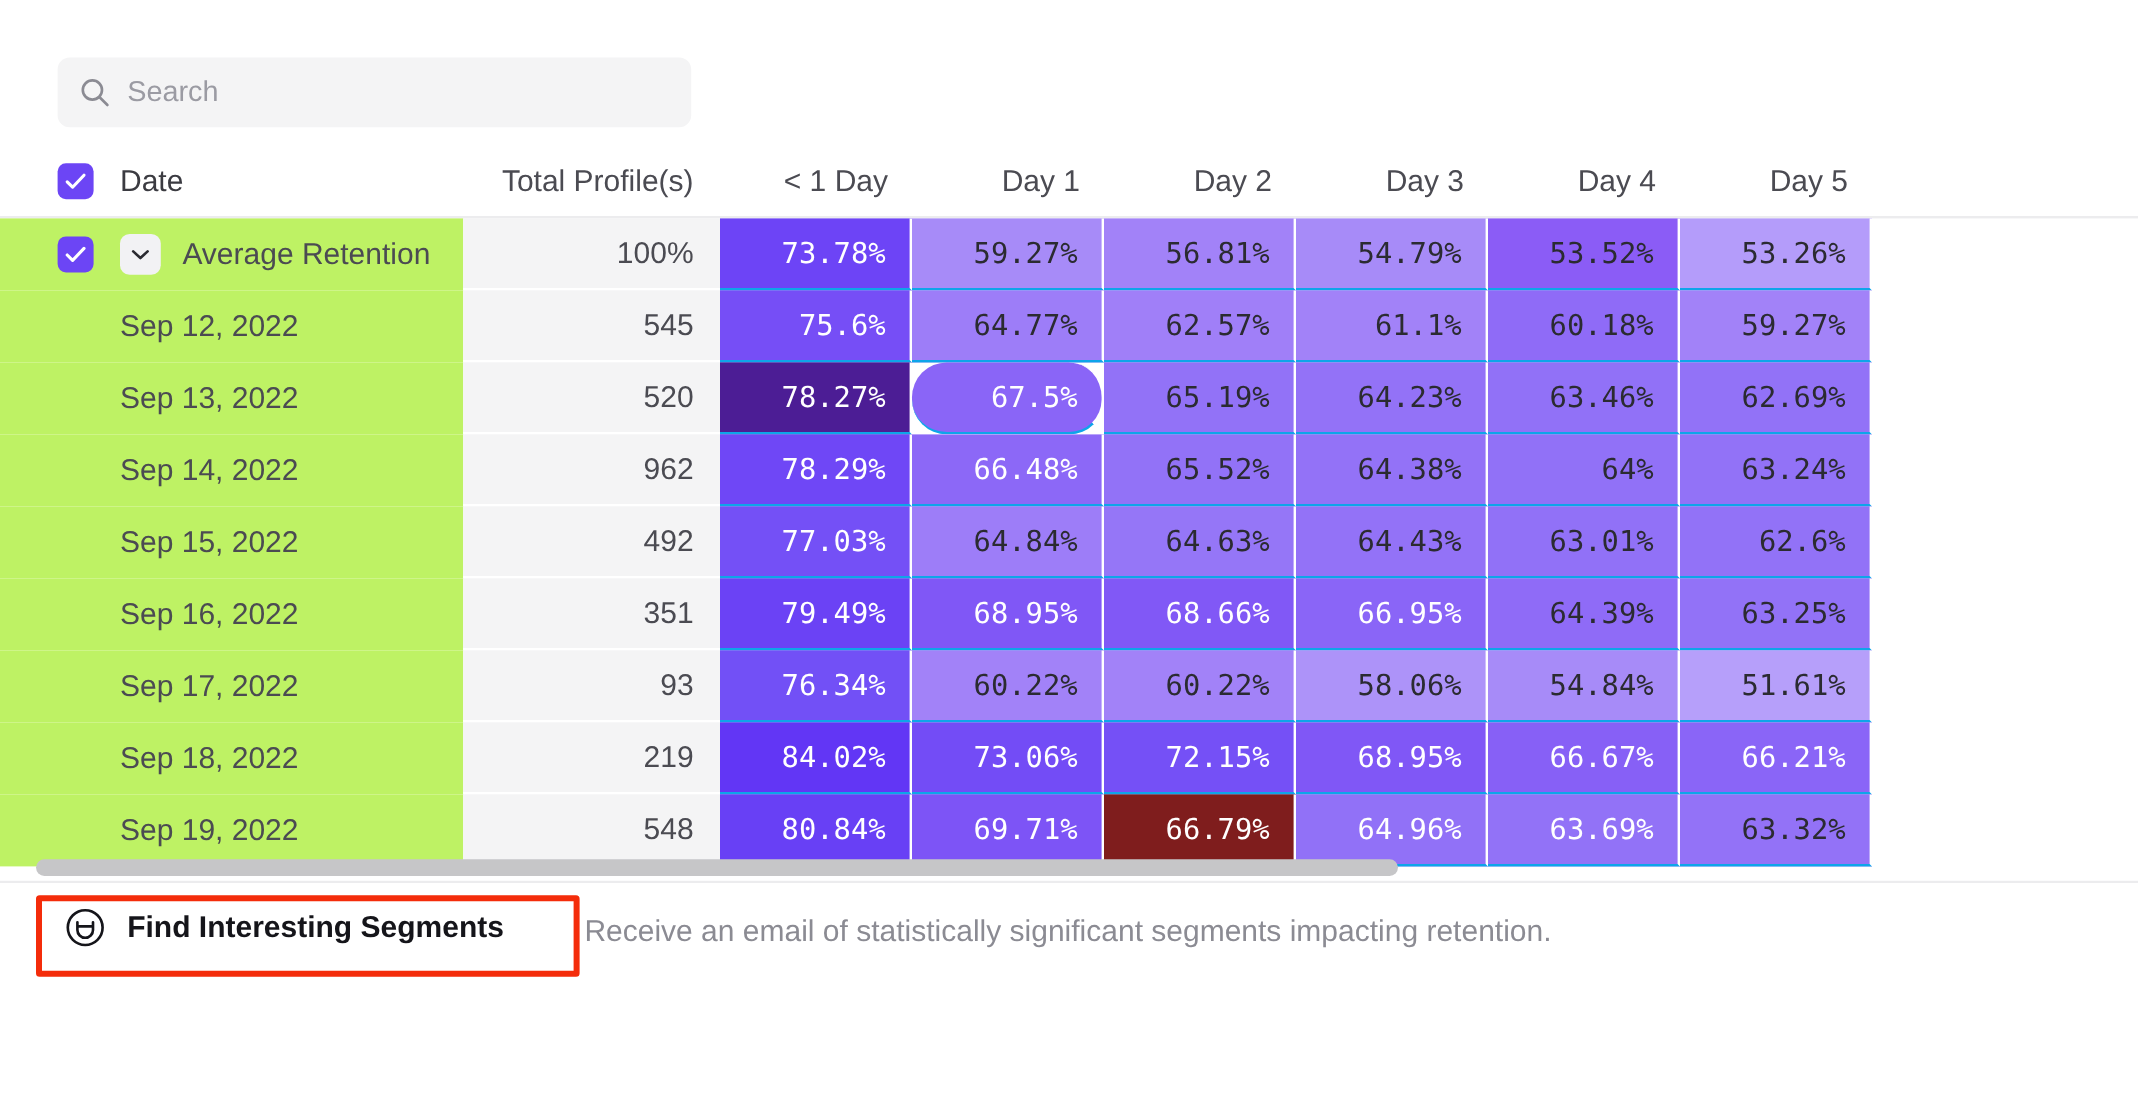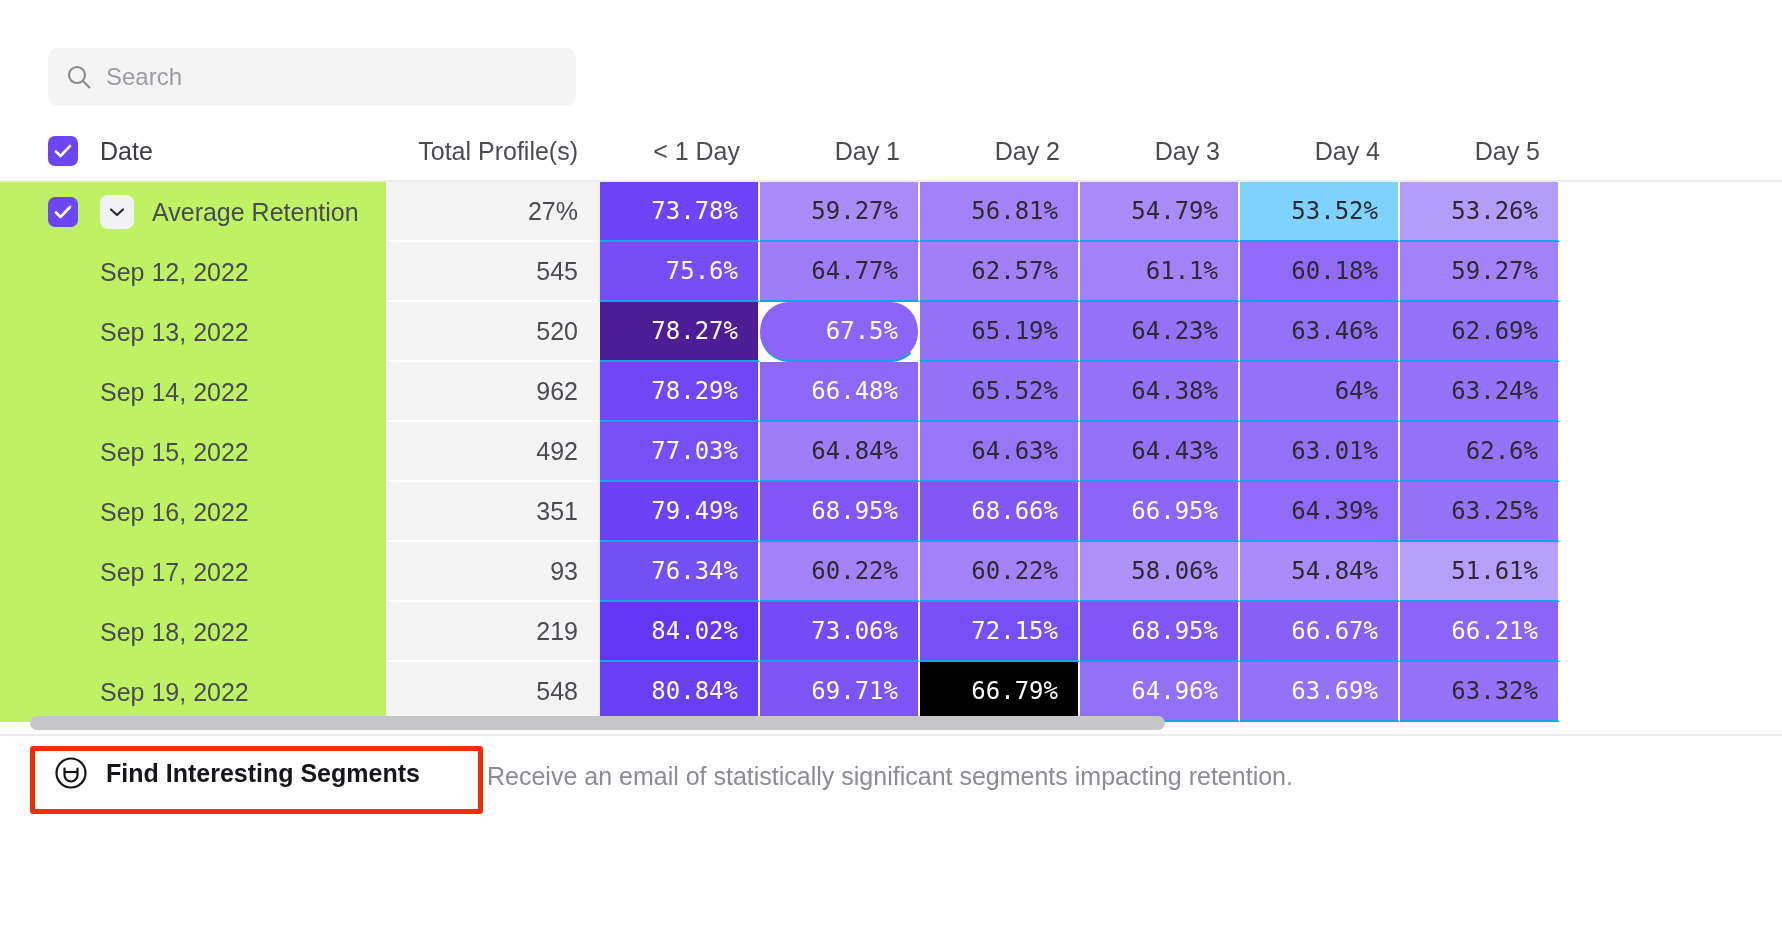--- a/index.html
+++ b/index.html
@@ -267,26 +267,26 @@
             <polyline points="2,7.5 6.5,12 16,2" fill="none" stroke="#ffffff" stroke-width="2.6" stroke-linecap="round" stroke-linejoin="round"></polyline>
           </svg>
         </span>
         <span class="chev">
           <svg width="16" height="10" viewBox="0 0 16 10">
             <polyline points="2,2.5 8,8 14,2.5" fill="none" stroke="#2b2b31" stroke-width="2.2" stroke-linecap="round" stroke-linejoin="round"></polyline>
           </svg>
         </span>
         <span class="row-label">Average Retention</span>
       </div>
-      <div class="c-total">27%</div>
+      <div class="c-total">100%</div>
       <div class="c-day cell dark" style="background: rgb(109, 68, 246);">73.78%</div>
       <div class="c-day cell light" style="background: rgb(167, 139, 248);">59.27%</div>
       <div class="c-day cell light" style="background: rgb(162, 130, 248);">56.81%</div>
       <div class="c-day cell light" style="background: rgb(167, 139, 248);">54.79%</div>
-      <div class="c-day cell light" style="background: #7dd3fc;">53.52%</div>
+      <div class="c-day cell light" style="background: #8b5cf6;">53.52%</div>
       <div class="c-day cell light" style="background: rgb(180, 156, 250);">53.26%</div>
     </div>
 
     <div id="data-rows">
         <div class="row drow">
           <div class="c-date">
             <span class="row-label indent">Sep 12, 2022</span>
           </div>
           <div class="c-total">545</div>
           <div class="c-day cell dark" style="background: rgb(118, 78, 246);">75.6%</div>
@@ -368,21 +368,21 @@
           <div class="c-day cell dark" style="background: rgb(135, 96, 246);">66.67%</div>
           <div class="c-day cell dark" style="background: rgb(138, 101, 247);">66.21%</div>
         </div>
         <div class="row drow">
           <div class="c-date">
             <span class="row-label indent">Sep 19, 2022</span>
           </div>
           <div class="c-total">548</div>
           <div class="c-day cell dark" style="background: rgb(104, 64, 245);">80.84%</div>
           <div class="c-day cell dark" style="background: rgb(125, 84, 246);">69.71%</div>
-          <div class="c-day cell dark" style="background: #000000;">66.79%</div>
+          <div class="c-day cell dark" style="background: #7f1d1d;">66.79%</div>
           <div class="c-day cell dark" style="background: rgb(145, 113, 247);">64.96%</div>
           <div class="c-day cell dark" style="background: rgb(146, 114, 247);">63.69%</div>
           <div class="c-day cell light" style="background: rgb(147, 114, 247);">63.32%</div>
         </div>
       </div>
   </div>
 
   <div class="hscroll">
     <div class="hscroll-thumb"></div>
   </div>

